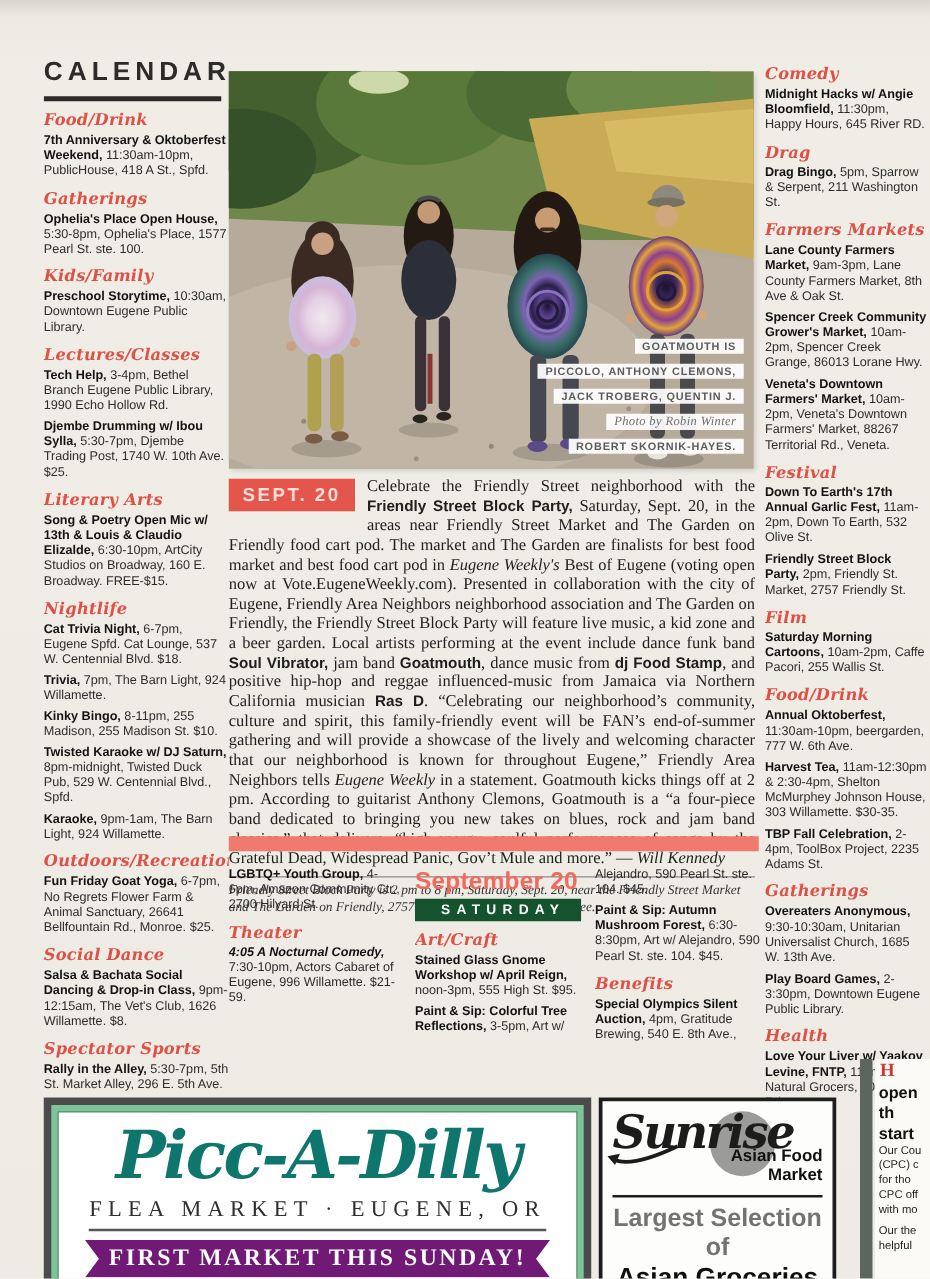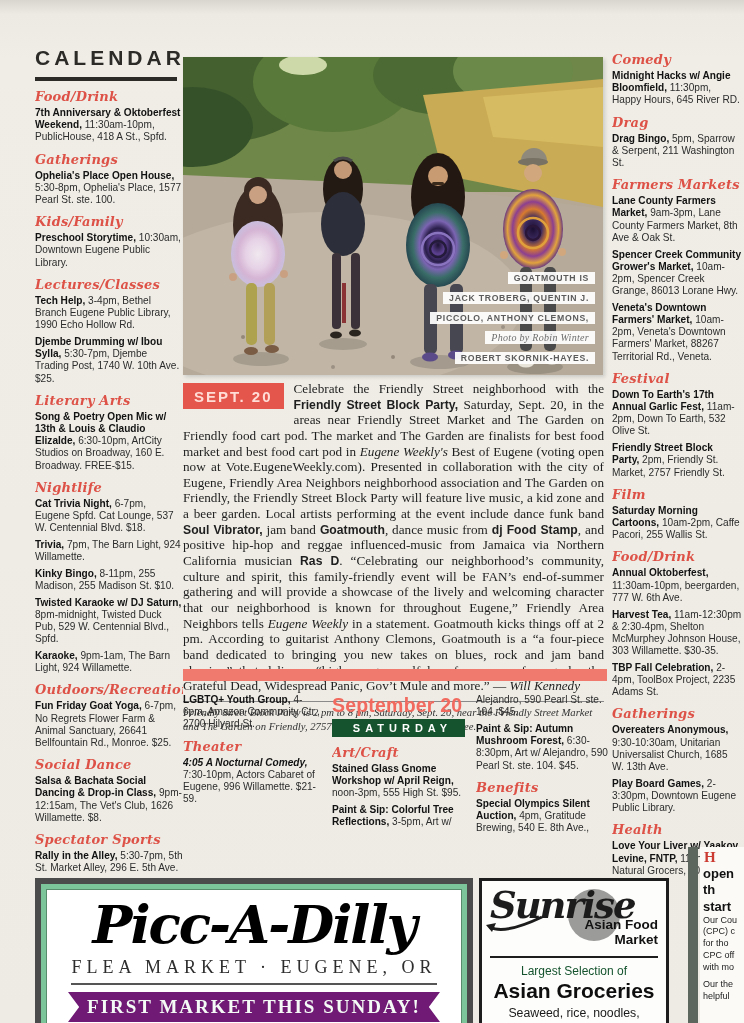--- a/index.html
+++ b/index.html
@@ -65,40 +65,40 @@
              padding:3px 0 3px 8px; margin:2px 0 6px; text-align:center; }
   
   #ads { position:absolute; left:0; top:847px; width:744px; height:176px; overflow:hidden; }
   #picc-ad {
     position:absolute; left:35px; top:31px; width:438px; height:200px;
     background:#fff; border:6px solid #4b4b4b; box-shadow:inset 0 0 0 5px #7cc49a, inset 0 0 0 6px #588a6c;
     padding:12px 18px 0; text-align:center;
   }
   .picc-title {
     font-family:"DejaVu Serif", serif; font-weight:700; font-style:italic;
-    font-size:53px; line-height:1; color:#000000; letter-spacing:-2px; margin-top:2px;
+    font-size:53px; line-height:1; color:#0f766e; letter-spacing:-2px; margin-top:2px;
   }
   .picc-sub { font-family:"Liberation Serif", serif; font-size:18px; letter-spacing:5px; color:#2e2e2e; margin-top:6px;
               border-bottom:2px solid #555; display:inline-block; padding-bottom:5px; }
   .picc-ribbon {
     margin:7px auto 0; width:372px; background:#701a75; color:#f4fbf6; font-family:"Liberation Serif", serif;
     font-weight:700; font-size:19px; letter-spacing:2px; padding:4px 0;
     clip-path:polygon(0 0,100% 0,97% 50%,100% 100%,0 100%,3% 50%);
   }
   #sunrise-ad {
     position:absolute; left:479px; top:31px; width:190px; height:200px;
     background:#fdfdfb; border:3px solid #1d1d1d; padding:6px 8px 0; text-align:center;
   }
   .sun-circle { position:absolute; left:86px; top:8px; width:52px; height:52px; border-radius:50%; background:#9b9b99; }
   .sun-script { position:relative; font-family:"DejaVu Serif", serif; font-style:italic; font-weight:700;
                 font-size:37px; color:#1c1c1c; text-align:left; line-height:1; letter-spacing:-2px; }
   .sun-arrow { position:absolute; left:2px; top:34px; width:60px; height:22px; }
   .sun-type { position:relative; text-align:right; font-weight:700; font-size:13.5px; line-height:1.1; color:#111; margin-top:-6px; }
   .sun-rule { height:2px; background:#1d1d1d; margin:8px 0 6px; }
-  .sun-h1 { font-weight:400; font-size:12px; color:#14532d; }
+  .sun-h1 { font-weight:700; font-size:20px; color:#737373; }
   .sun-h2 { font-weight:700; font-size:21px; color:#0e0e0e; margin-top:1px; }
   .sun-body { font-size:12.3px; line-height:1.25; color:#1a1a1a; margin-top:3px; }
   #frag-strip { position:absolute; left:688px; top:0; width:10px; height:176px; background:#5d665c; }
   #frag-ad { position:absolute; left:700px; top:0; width:44px; height:176px; background:#fbfaf7; padding-top:2px; overflow:hidden; }
   .frag-h { color:#cc3b32; font-weight:700; font-size:15px; font-family:"Liberation Serif", serif; padding-left:4px; }
   .frag-bold { font-weight:700; font-size:13px; color:#111; line-height:1.25; padding-left:3px; }
   .frag-small { font-size:9px; color:#222; line-height:1.3; padding-left:3px; }
   .frag-gap { height:6px; }
 </style>
 </head>
@@ -249,22 +249,22 @@
     <circle cx="350" cy="176" r="7" fill="none" stroke="#2a1638" stroke-width="2.5"></circle>
     <circle cx="321" cy="198" r="4" fill="#d1a77e"></circle>
       <circle cx="379" cy="195" r="4" fill="#d1a77e"></circle>
     <rect x="337" y="210" width="12" height="84" rx="5" fill="#4a4a4a"></rect>
     <rect x="361" y="210" width="12" height="84" rx="5" fill="#4a4a4a"></rect>
     <ellipse cx="343" cy="306" rx="8" ry="4.5" fill="#e8e4da"></ellipse>
       <ellipse cx="369" cy="303" rx="8" ry="4.5" fill="#e8e4da"></ellipse>
   </svg>
   <div id="caption">
       <div class="cap-line"><span>GOATMOUTH IS</span></div>
+      <div class="cap-line"><span>PICCOLO, ANTHONY CLEMONS,</span></div>
       <div class="cap-line"><span>JACK TROBERG, QUENTIN J.</span></div>
-      <div class="cap-line"><span>PICCOLO, ANTHONY CLEMONS,</span></div>
       <div class="cap-line cap-credit"><span>Photo by Robin Winter</span></div>
       <div class="cap-line"><span>ROBERT SKORNIK-HAYES.</span></div>
     </div>
 </div>
 
 <div id="article">
   <span id="date-badge">SEPT. 20</span>
   <div id="article-text"><span>Celebrate the Friendly Street neighborhood with the </span><span class="art-b">Friendly Street Block Party,</span><span> Saturday, Sept. 20, in the areas near Friendly Street Market and The Garden on Friendly food cart pod. The market and The Garden are finalists for best food market and best food cart pod in </span><span class="art-i">Eugene Weekly's</span><span> Best of Eugene (voting open now at Vote.EugeneWeekly.com). Presented in collaboration with the city of Eugene, Friendly Area Neighbors neighborhood association and The Garden on Friendly, the Friendly Street Block Party will feature live music, a kid zone and a beer garden. Local artists performing at the event include dance funk band </span><span class="art-b">Soul Vibrator,</span><span> jam band </span><span class="art-b">Goatmouth</span><span>, dance music from </span><span class="art-b">dj Food Stamp</span><span>, and positive hip-hop and reggae influenced-music from Jamaica via Northern California musician </span><span class="art-b">Ras D</span><span>. “Celebrating our neighborhood’s community, culture and spirit, this family-friendly event will be FAN’s end-of-summer gathering and will provide a showcase of the lively and welcoming character that our neighborhood is known for throughout Eugene,” Friendly Area Neighbors tells </span><span class="art-i">Eugene Weekly</span><span> in a statement. Goatmouth kicks things off at 2 pm. According to guitarist Anthony Clemons, Goatmouth is a “a four-piece band dedicated to bringing you new takes on blues, rock and jam band classics,” that delivers, “high-energy, soulful performances of songs by the Grateful Dead, Widespread Panic, Gov’t Mule and more.” — </span><span class="art-i">Will Kennedy</span></div>
   <div id="article-foot">Friendly Street Block Party is 2 pm to 8 pm, Saturday, Sept. 20, near the Friendly Street Market and The Garden on Friendly, 2757 Friendly Street. The event is free.</div>
 </div>

